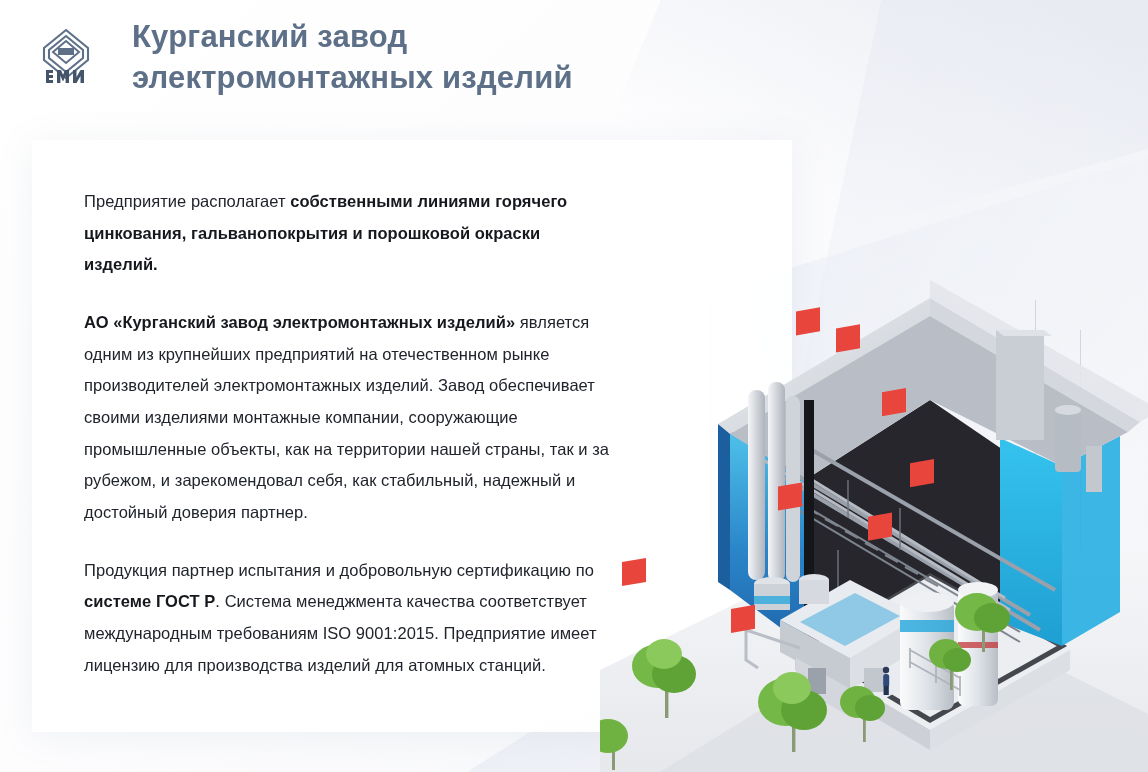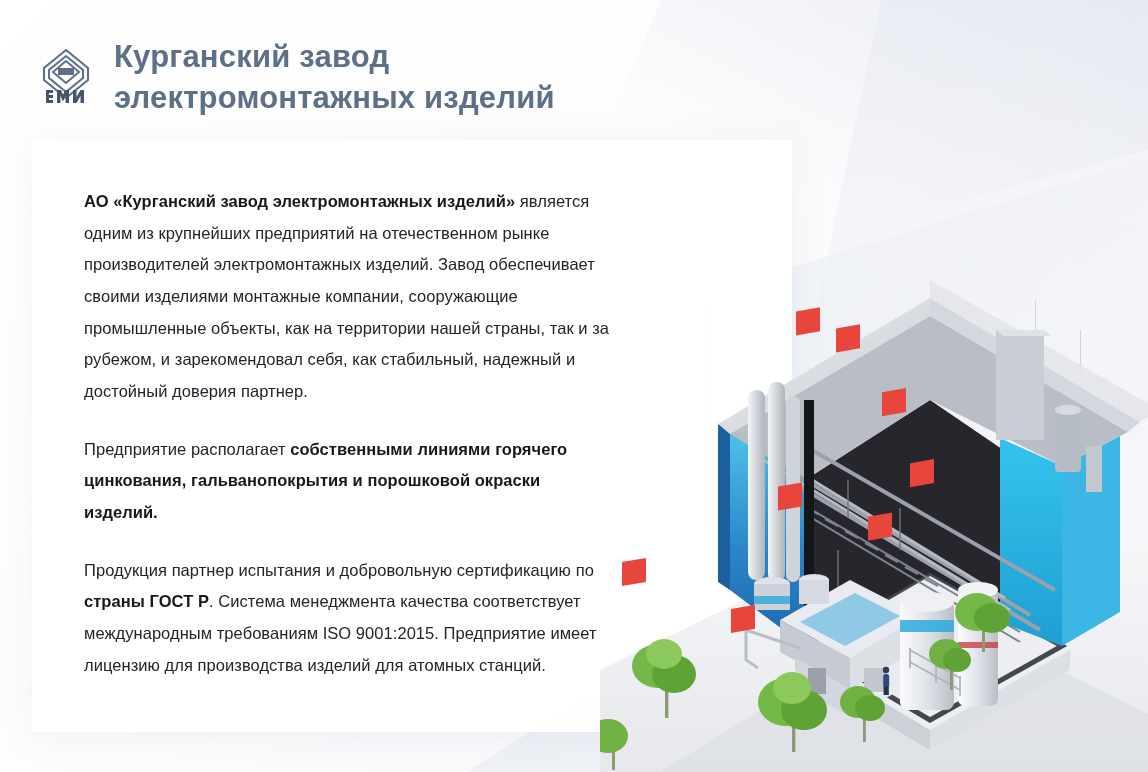--- a/index.html
+++ b/index.html
@@ -24,21 +24,21 @@
       clip-path:polygon(38% 0,100% 0,100% 100%,0 100%);}
   .f3{top:120px;right:-120px;width:520px;height:620px;
       background:linear-gradient(115deg,rgba(232,236,245,.6),rgba(255,255,255,0) 75%);
       clip-path:polygon(0 26%,100% 0,100% 100%,16% 100%);}
   .f4{bottom:-30px;left:420px;width:760px;height:300px;
       background:linear-gradient(15deg,rgba(222,227,238,.5),rgba(255,255,255,0) 70%);
       clip-path:polygon(0 100%,62% 0,100% 42%,100% 100%);}
   .hair{position:absolute;background:rgba(176,184,200,.5);pointer-events:none;}
 
   
-  .header{position:absolute;left:38px;top:36px;display:flex;align-items:center;gap:20px;z-index:6;}
+  .header{position:absolute;left:38px;top:16px;display:flex;align-items:center;gap:38px;z-index:6;}
   .logo{width:56px;height:62px;position:relative;flex:none;}
   .title{
     font-size:31px;font-weight:700;line-height:1.33;letter-spacing:.2px;
     color:#5d7088;white-space:pre-line;
   }
 
   
   .card{
     position:absolute;left:32px;top:140px;width:760px;height:592px;
     background:rgba(255,255,255,.93);
@@ -86,27 +86,27 @@
         </g>
       </svg>
     </div>
     <div class="title">Курганский завод
 электромонтажных изделий</div>
   </div>
 
   <div class="card">
     <div class="card-inner">
       <p class="para">
+        <span>Предприятие располагает </span><b>собственными линиями горячего цинкования, гальванопокрытия и порошковой окраски изделий.</b>
+      </p>
+      <p class="para">
         <b>АО «Курганский завод электромонтажных изделий»</b><span> является одним из крупнейших предприятий на отечественном рынке производителей электромонтажных изделий. Завод обеспечивает своими изделиями монтажные компании, сооружающие промышленные объекты, как на территории нашей страны, так и за рубежом, и зарекомендовал себя, как стабильный, надежный и достойный доверия партнер.</span>
       </p>
       <p class="para">
-        <span>Предприятие располагает </span><b>собственными линиями горячего цинкования, гальванопокрытия и порошковой окраски изделий.</b>
-      </p>
-      <p class="para">
-        <span>Продукция партнер испытания и добровольную сертификацию по </span><b>страны ГОСТ Р</b><span>. Система менеджмента качества соответствует международным требованиям ISO 9001:2015. Предприятие имеет лицензию для производства изделий для атомных станций.</span>
+        <span>Продукция партнер испытания и добровольную сертификацию по </span><b>системе ГОСТ Р</b><span>. Система менеджмента качества соответствует международным требованиям ISO 9001:2015. Предприятие имеет лицензию для производства изделий для атомных станций.</span>
       </p>
     </div>
   </div>
 
   <div class="illus">
     <svg viewBox="0 0 560 522">
       <defs>
         <linearGradient id="gBlueFront" x1="0" y1="0" x2="0" y2="1">
           <stop offset="0" stop-color="#35c3ee"></stop>
             <stop offset="1" stop-color="#1f9fd2"></stop>

